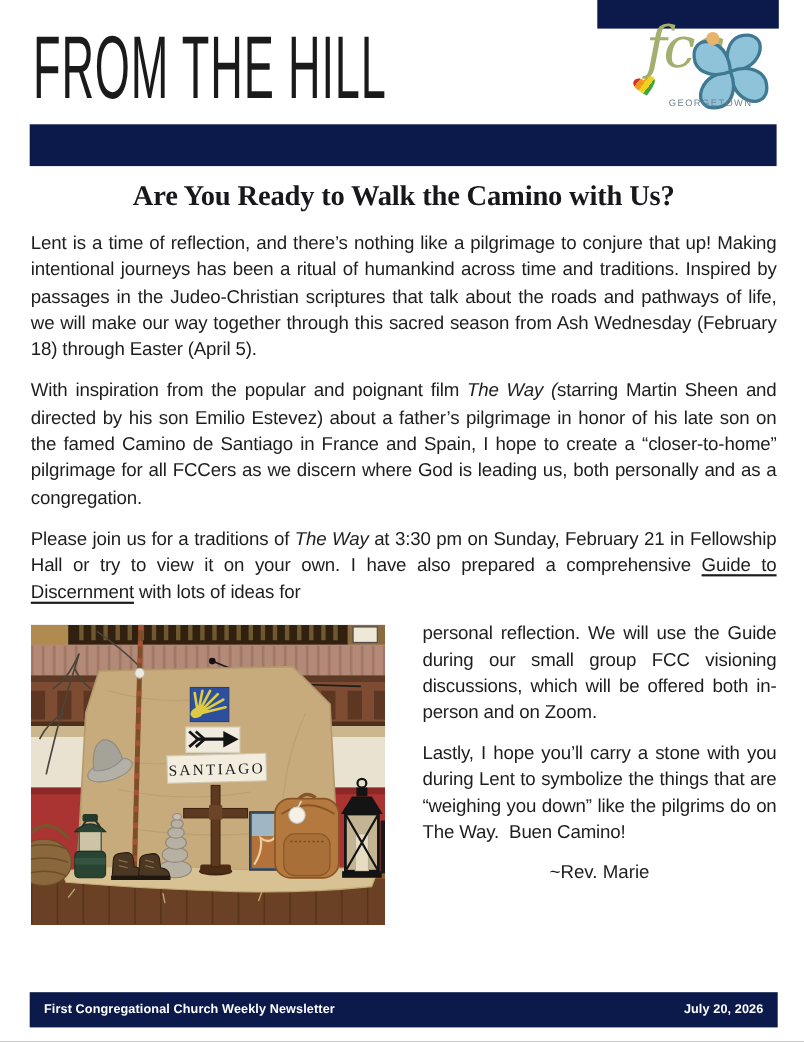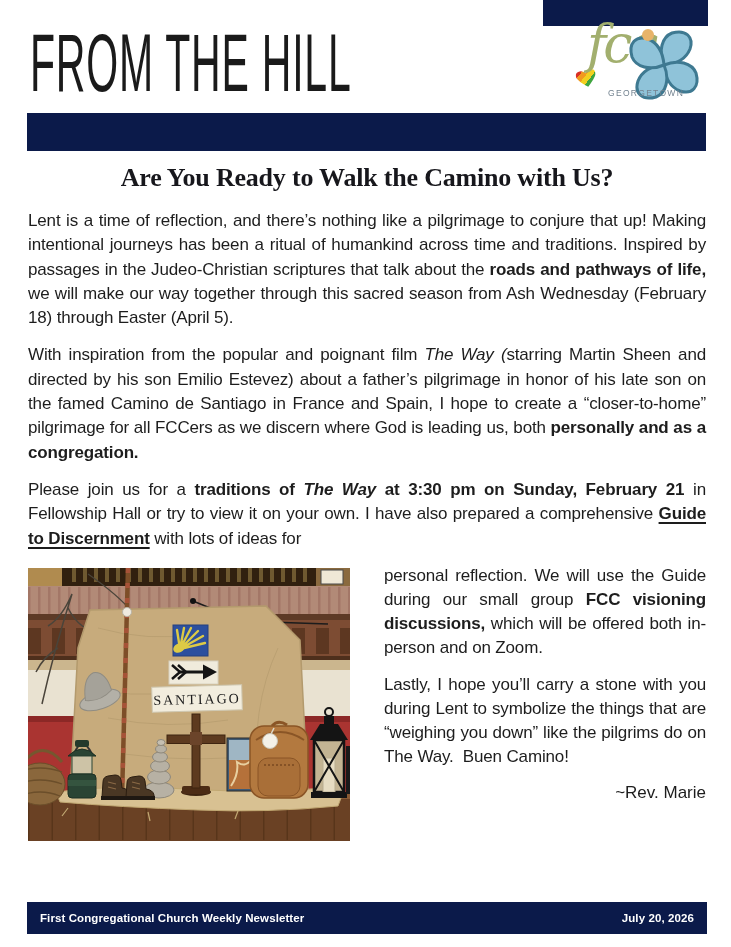--- a/index.html
+++ b/index.html
@@ -49,28 +49,28 @@
   .content{position:absolute;left:28px;top:158px;width:678px;}
   .article-title{
     font-family:"Liberation Serif",serif;font-weight:600;
     font-size:26px;line-height:40px;color:#17171c;text-align:center;
     letter-spacing:-0.2px;margin:0 0 11px 0;
   }
   p.body{
     font-size:17px;line-height:24.3px;text-align:justify;
     letter-spacing:-0.15px;color:var(--ink);margin:0 0 13px 0;
   }
-  .b{font-weight:700;}
+  .b{font-weight:400;}
   .i{font-style:italic;}
   .u{text-decoration:underline;text-underline-offset:3px;text-decoration-thickness:1.5px;}
   .photo-row{overflow:hidden;margin-top:1px;}
   .photo-fig{float:left;width:322px;height:273px;margin:4px 34px 0 0;}
   .photo-fig svg{display:block;}
   .right-col p.body{margin:0 0 12px 0;line-height:24.2px;}
-  .signature{font-size:17px;line-height:24px;color:var(--ink);text-align:right;}
+  .signature{font-size:17px;line-height:24px;color:var(--ink);text-align:center;}
   
   .footer{
     position:absolute;left:27px;top:902px;width:680px;height:27px;
     background:var(--navy);color:#fff;
     display:flex;justify-content:space-between;align-items:center;
     padding:16px 13px;font-size:11.5px;font-weight:700;letter-spacing:0.1px;
   }
 </style>
 </head>
 <body>

